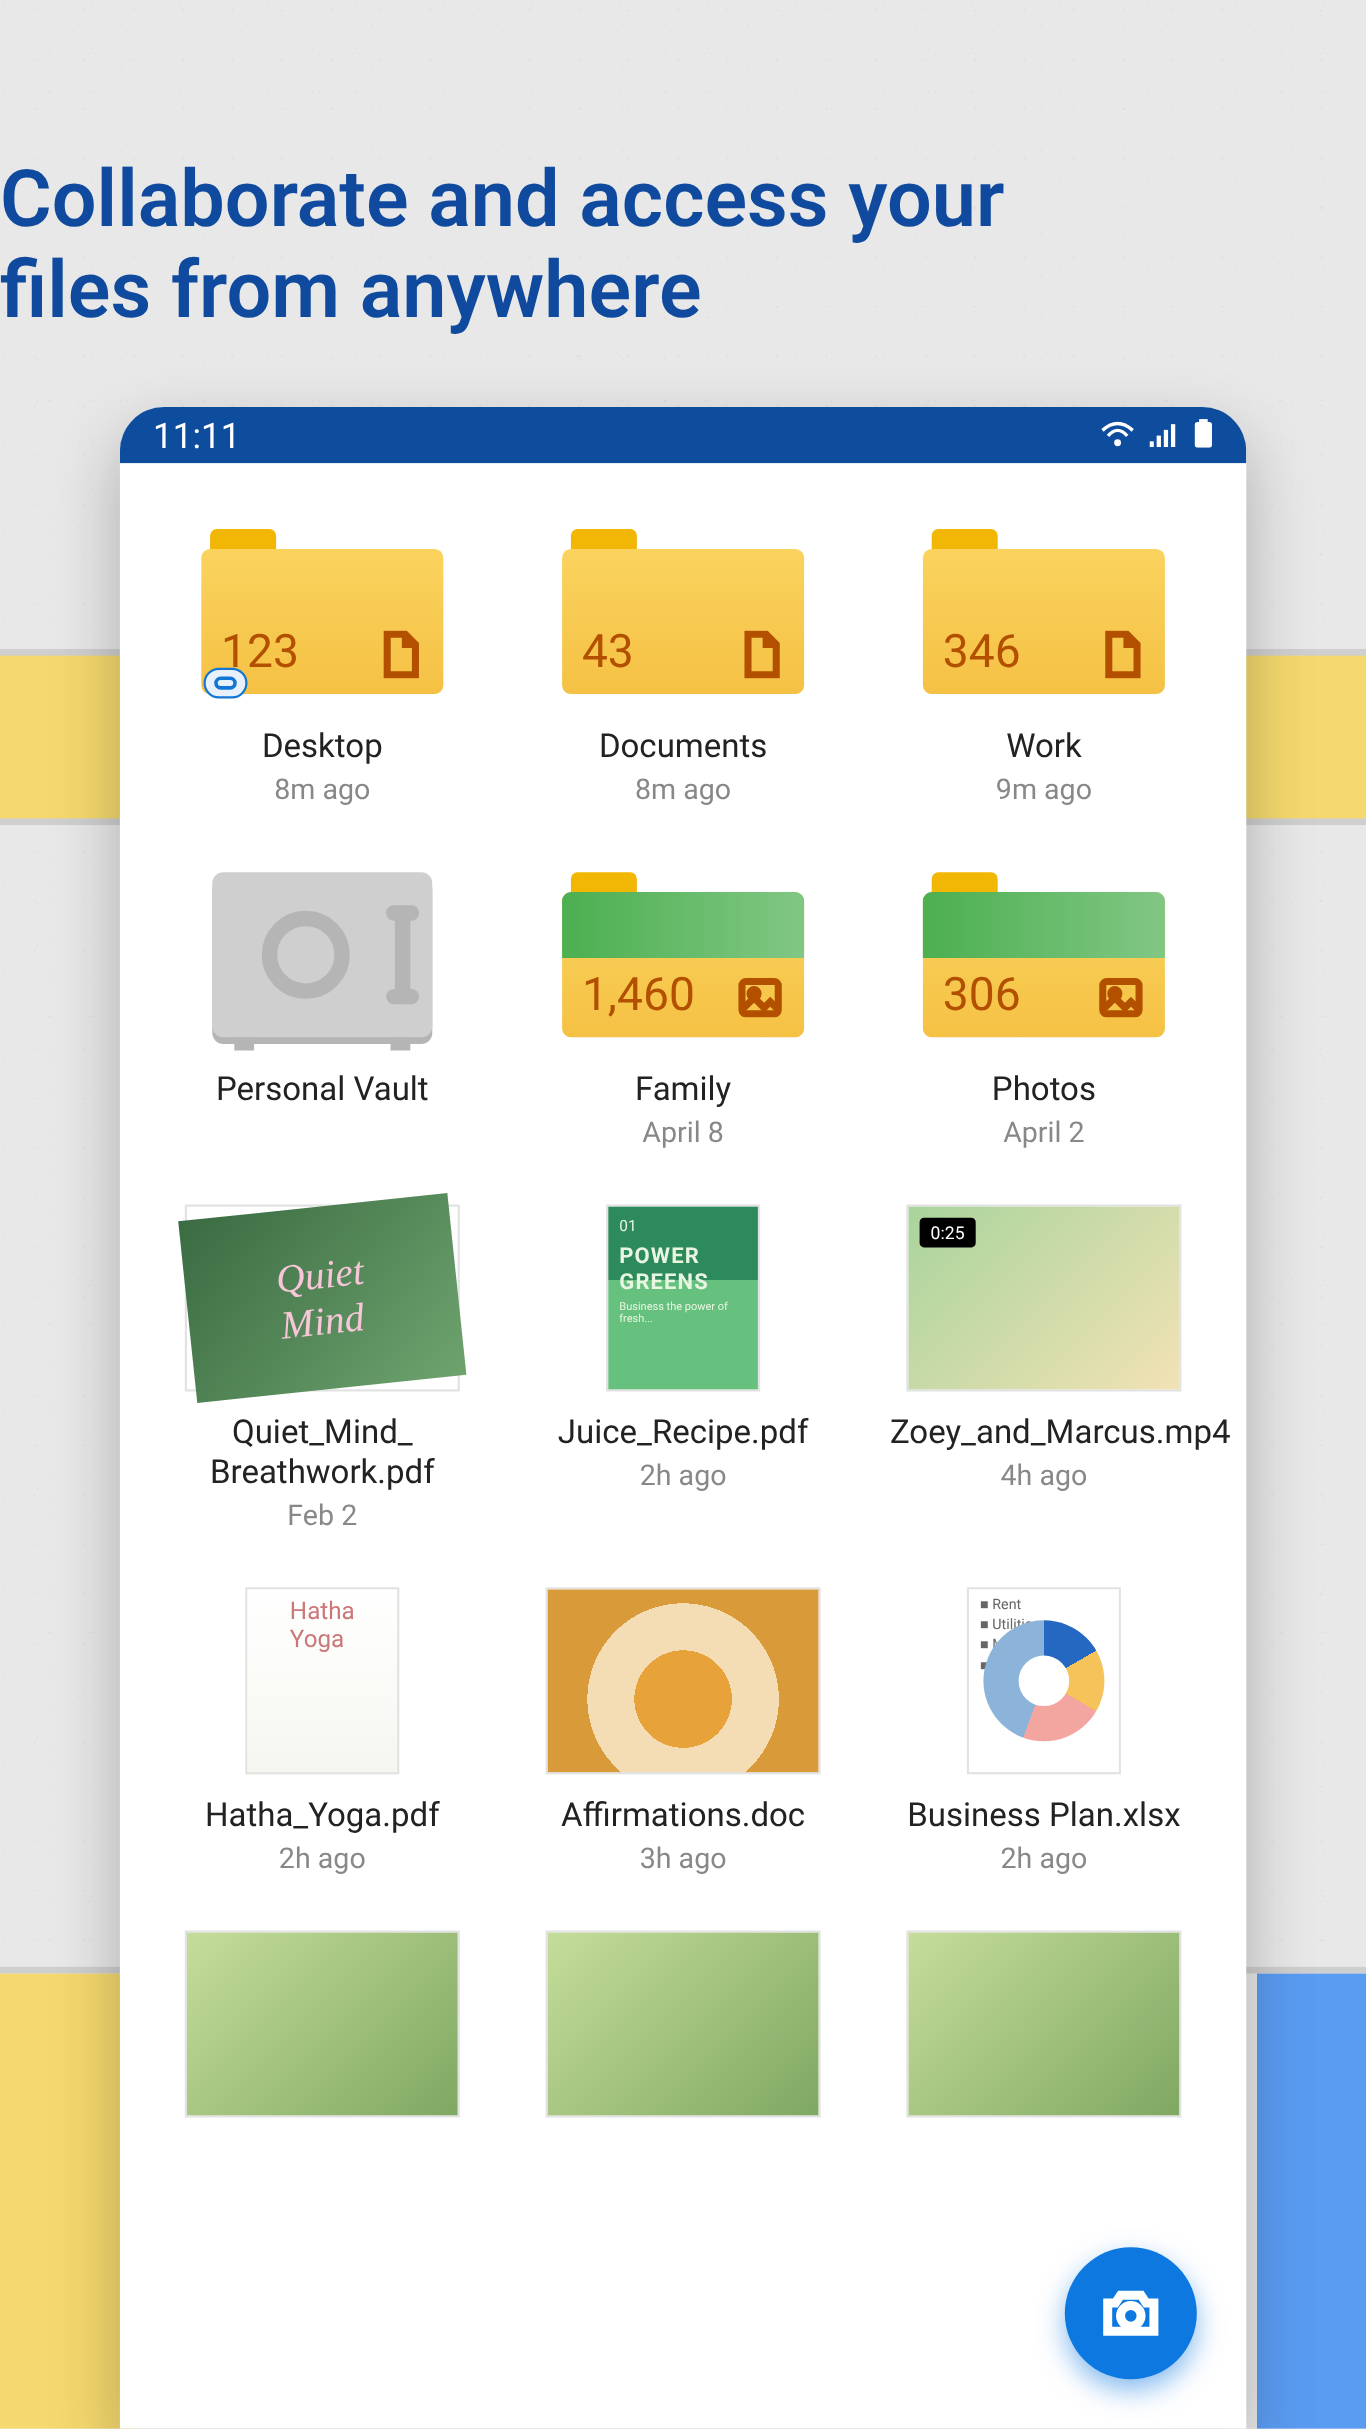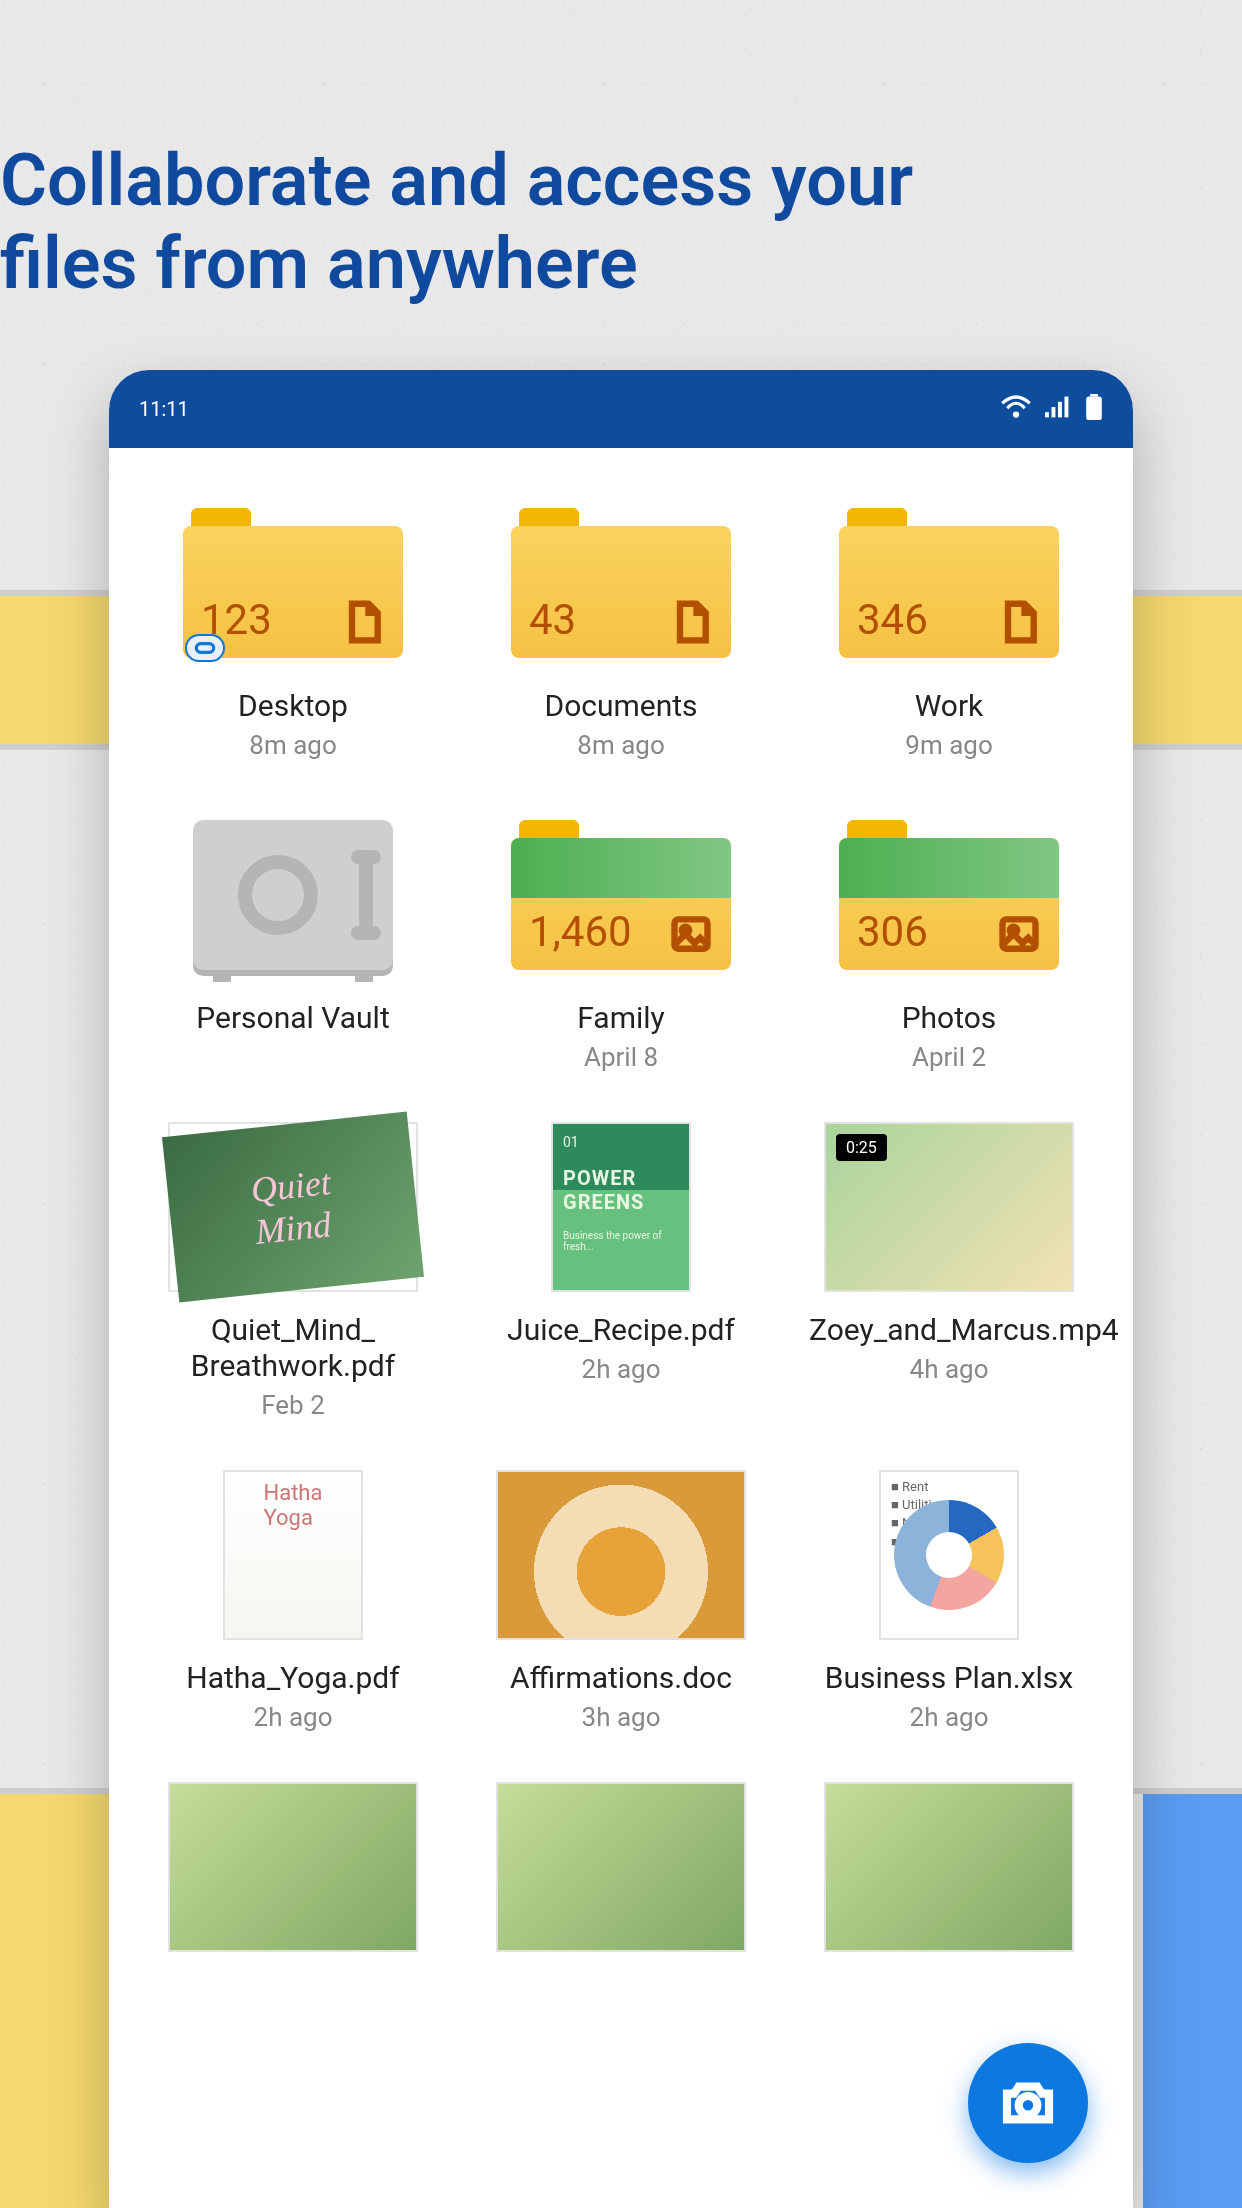--- a/index.html
+++ b/index.html
@@ -48,28 +48,28 @@
     top: 370px;
     left: 109px;
     width: 1024px;
     height: 1838px;
     background: #ffffff;
     border-radius: 40px 40px 0 0;
     box-shadow: 0 25px 60px rgba(0,0,0,0.25);
     overflow: hidden;
   }
   .statusbar {
-    height: 78px;
+    height: 51px;
     background: #0e4c9e;
     color: #fff;
     display: flex;
     align-items: center;
     justify-content: space-between;
     padding: 0 30px;
-    font-size: 20px;
+    font-size: 32px;
   }
   .statusbar .right { display:flex; gap:14px; align-items:center; }
   .statusbar svg { fill: #fff; }
   .appbar {
     height: 130px;
     background: #1176d4;
     color: #fff;
     display: flex;
     align-items: center;
     padding: 0 25px;
@@ -192,21 +192,21 @@
     background: linear-gradient(135deg,#3a6b42,#6ea36e);
     width:100%; height:100%;
     display:flex; align-items:center; justify-content:center;
     color:#f9c6d9; font-size:36px; font-style:italic; transform: rotate(-6deg);
     font-family: Georgia, serif;
   }
   .thumb-juice {
     background: linear-gradient(180deg,#2d8a5a 0 40%, #66c17f 40% 100%);
     width:100%; height:100%;
     color:#e8f5e0; font-size:14px; padding:10px;
-    display:flex; flex-direction:column; gap:16px;
+    display:flex; flex-direction:column; gap:6px;
   }
   .thumb-juice .big { font-size:20px; font-weight:700; letter-spacing:1px; }
   .thumb-video {
     background: linear-gradient(135deg,#a9d49c,#f2e2b5);
     width:100%; height:100%;
     position:relative;
   }
   .vid-badge {
     position:absolute; top:10px; left:10px;
     background:#000; color:#fff; font-size:16px; padding:4px 10px; border-radius:4px;

